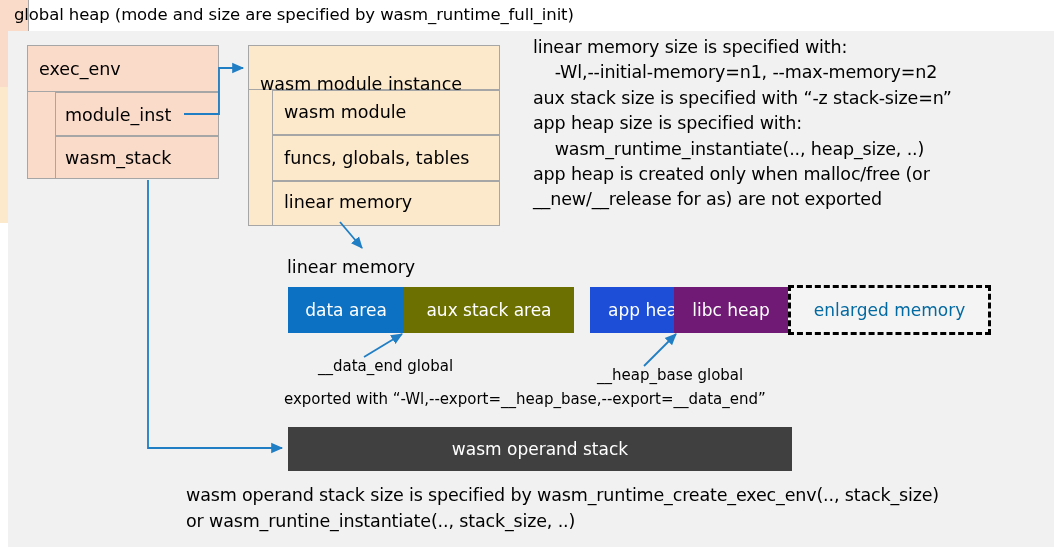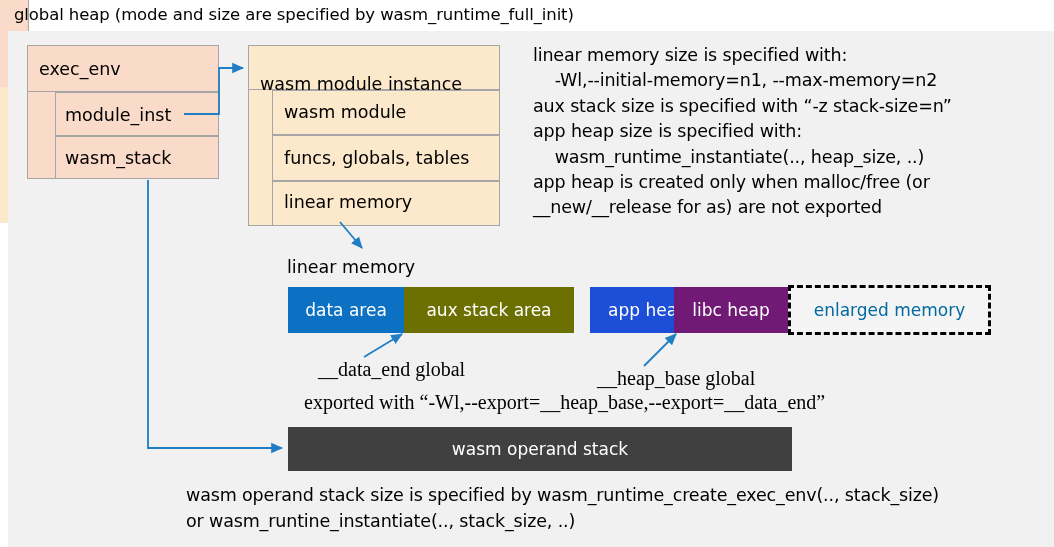--- a/index.html
+++ b/index.html
@@ -27,41 +27,41 @@
 
   
   .wmi{left:248px;top:45px;width:252px;height:181px;background:#fce8cb;}
   .wmi-hdr{left:248px;top:45px;width:252px;height:45px;background:#fce8cb;}
   .wmi-r1{left:272px;top:90px;width:228px;height:45px;background:#fce8cb;}
   .wmi-r2{left:272px;top:135px;width:228px;height:46px;background:#fce8cb;}
   .wmi-r3{left:272px;top:181px;width:228px;height:45px;background:#fce8cb;}
   .wmi-gut{left:248px;top:90px;width:24px;height:136px;background:#fce8cb;border-right:1px solid #a6a6a6;}
 
   
-  .desc{position:absolute;left:533px;top:43px;width:505px;font-size:17.5px;line-height:25.4px;
+  .desc{position:absolute;left:533px;top:35px;width:505px;font-size:17.5px;line-height:25.4px;
         white-space:pre;letter-spacing:-0.15px;}
 
   
   .lm-cap{position:absolute;left:287px;top:259px;font-size:17.5px;line-height:1;}
 
   
   .bar{position:absolute;top:287px;height:46px;box-sizing:border-box;
        color:#ffffff;font-size:17px;display:flex;align-items:center;justify-content:center;}
   .seg-data{left:288px;width:116px;background:#0c71c3;}
   .seg-aux{left:404px;width:170px;background:#6b7000;}
   .seg-app{left:590px;width:116px;background:#1d4ed8;}
   .seg-libc{left:674px;width:114px;background:#701a75;}
   .seg-enl{left:788px;width:203px;top:285px;height:50px;background:#f4f4f4;color:#0369a1;
            border:3px dashed #000000;}
 
   
-  .ann{position:absolute;font-size:20px;line-height:1;white-space:nowrap;font-family:Liberation Serif, serif;}
+  .ann{position:absolute;font-size:15px;line-height:1;white-space:nowrap;}
   .ann-dataend{left:318px;top:359px;}
   .ann-heapbase{left:597px;top:368px;}
-  .ann-export{left:304px;top:392px;}
+  .ann-export{left:284px;top:392px;}
 
   
   .opstack{position:absolute;left:288px;top:427px;width:504px;height:44px;background:#404040;
            color:#fff;font-size:17px;display:flex;align-items:center;justify-content:center;}
 
   
   .bottom{position:absolute;left:186px;top:482px;width:850px;font-size:17.5px;line-height:26px;
           white-space:pre;letter-spacing:-0.15px;}
 
   

